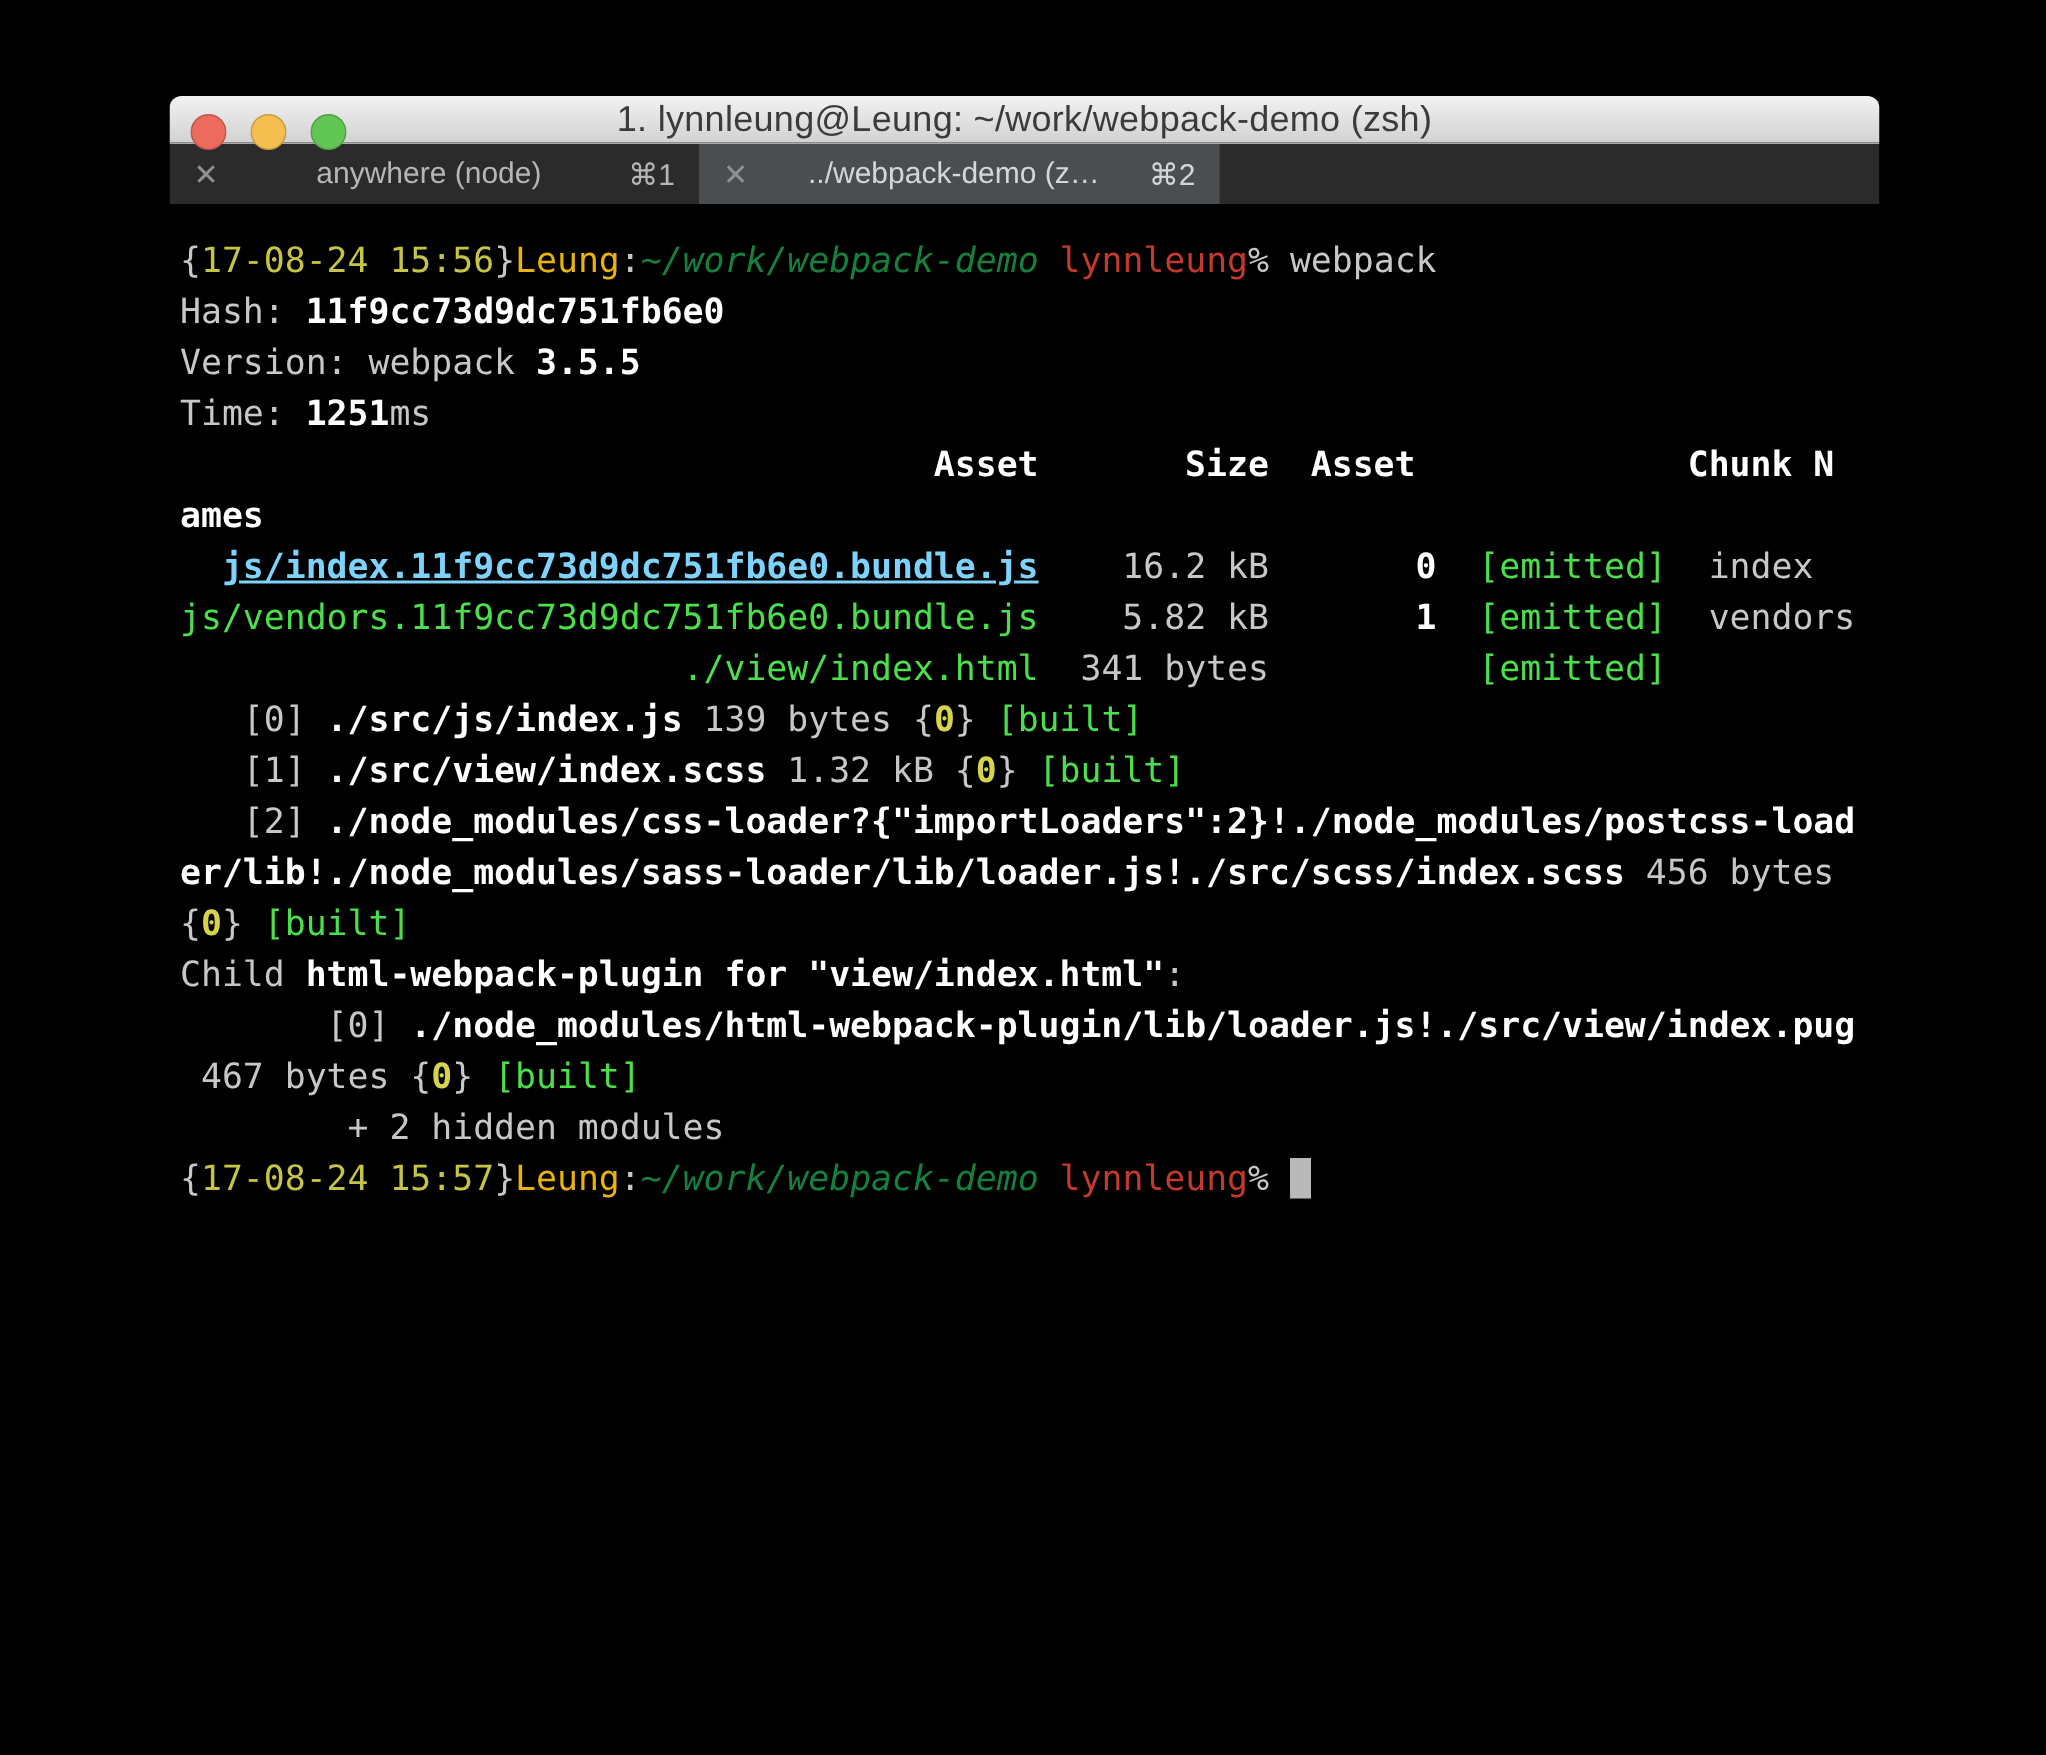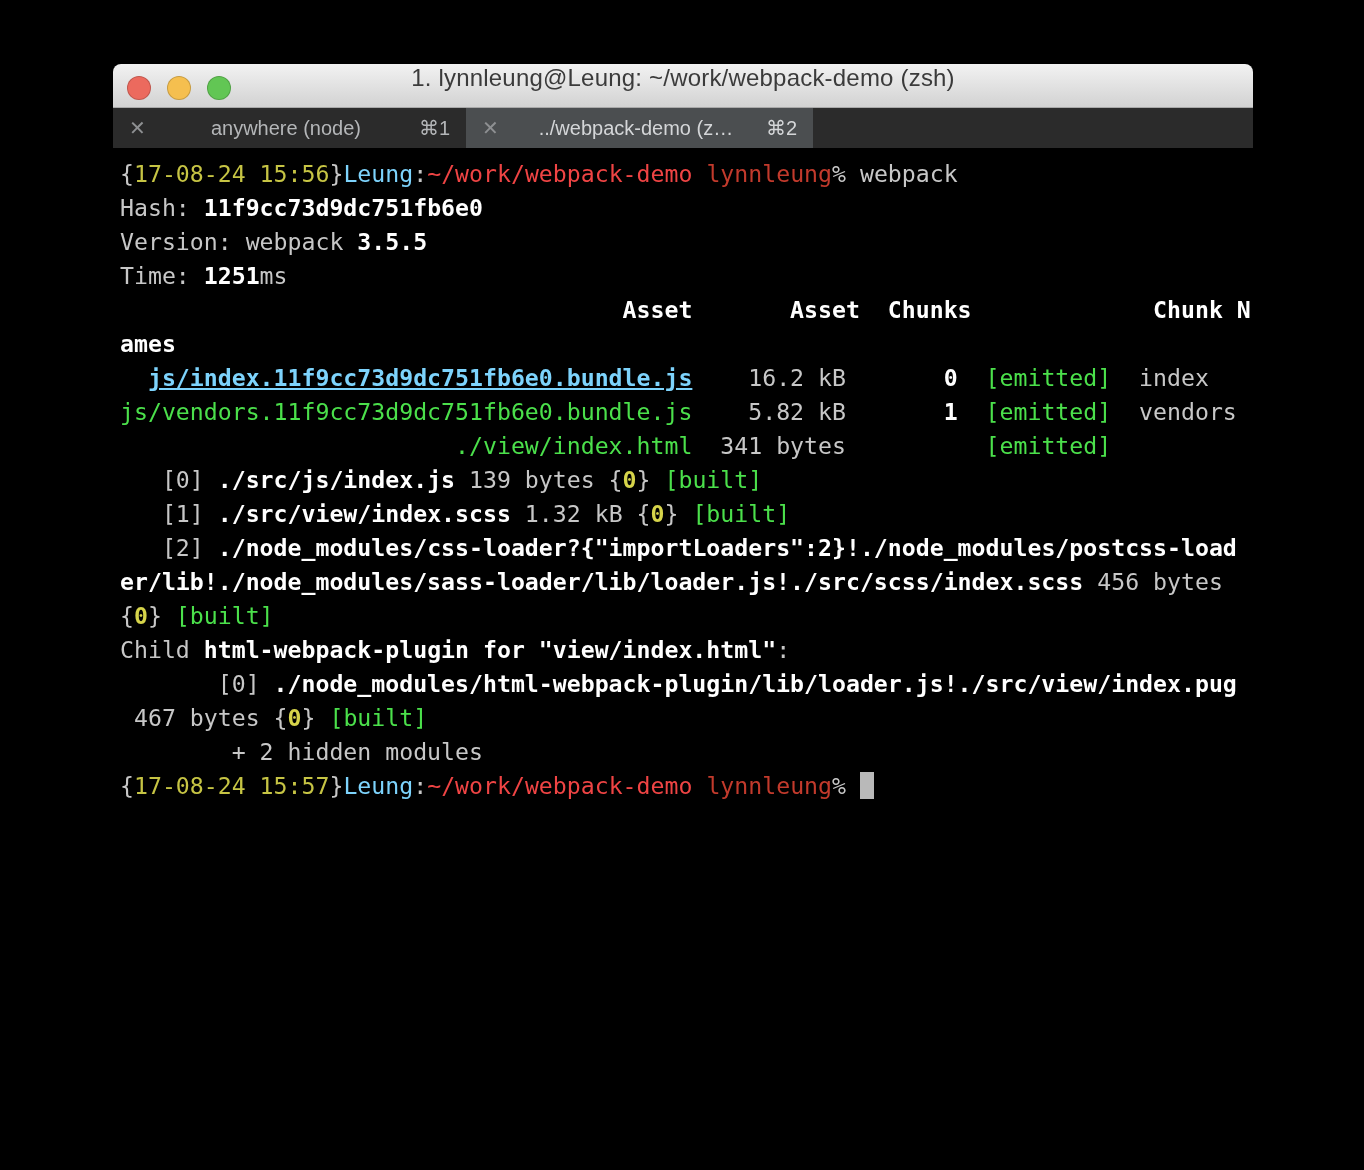--- a/index.html
+++ b/index.html
@@ -4,23 +4,23 @@
 <style>
   * { margin:0; padding:0; box-sizing:border-box; }
   html,body { width:1364px; height:1170px; background:#000; overflow:hidden; }
   body { font-family:"Liberation Sans", sans-serif; }
 
   .window {
     position:absolute; left:113px; top:64px; width:1140px; height:1106px;
     border-radius:8px 8px 0 0; overflow:hidden; background:#000;
   }
   .titlebar {
-    height:44px; background:linear-gradient(#f2f2f2,#d2d2d2);
+    height:32px; background:linear-gradient(#f2f2f2,#d2d2d2);
     border-bottom:1px solid #a9a9a9; position:relative;
-    display:flex; justify-content:center;
+    display:flex; align-items:center; justify-content:center;
   }
   .title-text { color:#3b3b3b; font-size:24px; letter-spacing:0.2px; }
   .lights { position:absolute; left:14px; top:12px; display:flex; gap:16px; }
   .light { width:24px; height:24px; border-radius:50%; border:1px solid rgba(0,0,0,0.18); }
   .light.red { background:#ec6a5e; }
   .light.yellow { background:#f5bf4f; }
   .light.green { background:#62c654; }
 
   .tabbar { height:40px; background:#2b2b2b; display:flex; align-items:stretch; }
   .tab {
@@ -36,24 +36,24 @@
   .terminal {
     position:absolute; left:0; top:85px; right:0; bottom:0;
     background:#000; padding:8px 4px 0 7px; cursor:text;
   }
   .tline {
     font-family:"DejaVu Sans Mono", monospace;
     font-size:23.2px; line-height:34px; white-space:pre; color:#c7c7c7;
   }
   .f { color:#c7c7c7; }
   .b { color:#ffffff; font-weight:bold; }
-  .g { color:#7dd3fc; }
+  .g { color:#eab308; }
   .G { color:#4be04b; font-weight:normal; }
   .U { color:#7dd3fc; font-weight:bold; text-decoration:underline; }
-  .c { color:#ef4444; }
+  .c { color:#15803d;font-style:italic; }
   .r { color:#c23a2c; }
   .y { color:#c6c444; }
   .Y { color:#d6d44a; font-weight:bold; }
   .cur { background:#b9b9b9; color:#b9b9b9; }
 </style>
 </head>
 <body>
 
 <div class="window">
   <div class="titlebar">
@@ -76,21 +76,21 @@
       <span class="label">../webpack-demo (z…</span>
       <span class="shortcut">⌘2</span>
     </div>
   </div>
 
   <div class="terminal" id="term">
       <div class="tline"><span class="f">{</span><span class="y">17-08-24 15:56</span><span class="f">}</span><span class="g">Leung</span><span class="f">:</span><span class="c">~/work/webpack-demo</span><span class="f"> </span><span class="r">lynnleung</span><span class="f">% webpack</span></div>
       <div class="tline"><span class="f">Hash: </span><span class="b">11f9cc73d9dc751fb6e0</span></div>
       <div class="tline"><span class="f">Version: webpack </span><span class="b">3.5.5</span></div>
       <div class="tline"><span class="f">Time: </span><span class="b">1251</span><span class="f">ms</span></div>
-      <div class="tline"><span class="b">                                    Asset       Asset  Chunks             Chunk N</span></div>
+      <div class="tline"><span class="b">                                    Asset       Size  Asset             Chunk N</span></div>
       <div class="tline"><span class="b">ames</span></div>
       <div class="tline"><span class="f">  </span><span class="U">js/index.11f9cc73d9dc751fb6e0.bundle.js</span><span class="f">    16.2 kB       </span><span class="b">0</span><span class="f">  </span><span class="G">[emitted]</span><span class="f">  index</span></div>
       <div class="tline"><span class="G">js/vendors.11f9cc73d9dc751fb6e0.bundle.js</span><span class="f">    5.82 kB       </span><span class="b">1</span><span class="f">  </span><span class="G">[emitted]</span><span class="f">  vendors</span></div>
       <div class="tline"><span class="f">                        </span><span class="G">./view/index.html</span><span class="f">  341 bytes          </span><span class="G">[emitted]</span></div>
       <div class="tline"><span class="f">   [0] </span><span class="b">./src/js/index.js</span><span class="f"> 139 bytes {</span><span class="Y">0</span><span class="f">} </span><span class="G">[built]</span></div>
       <div class="tline"><span class="f">   [1] </span><span class="b">./src/view/index.scss</span><span class="f"> 1.32 kB {</span><span class="Y">0</span><span class="f">} </span><span class="G">[built]</span></div>
       <div class="tline"><span class="f">   [2] </span><span class="b">./node_modules/css-loader?{"importLoaders":2}!./node_modules/postcss-load</span></div>
       <div class="tline"><span class="b">er/lib!./node_modules/sass-loader/lib/loader.js!./src/scss/index.scss</span><span class="f"> 456 bytes </span></div>
       <div class="tline"><span class="f">{</span><span class="Y">0</span><span class="f">} </span><span class="G">[built]</span></div>
       <div class="tline"><span class="f">Child </span><span class="b">html-webpack-plugin for "view/index.html"</span><span class="f">:</span></div>

